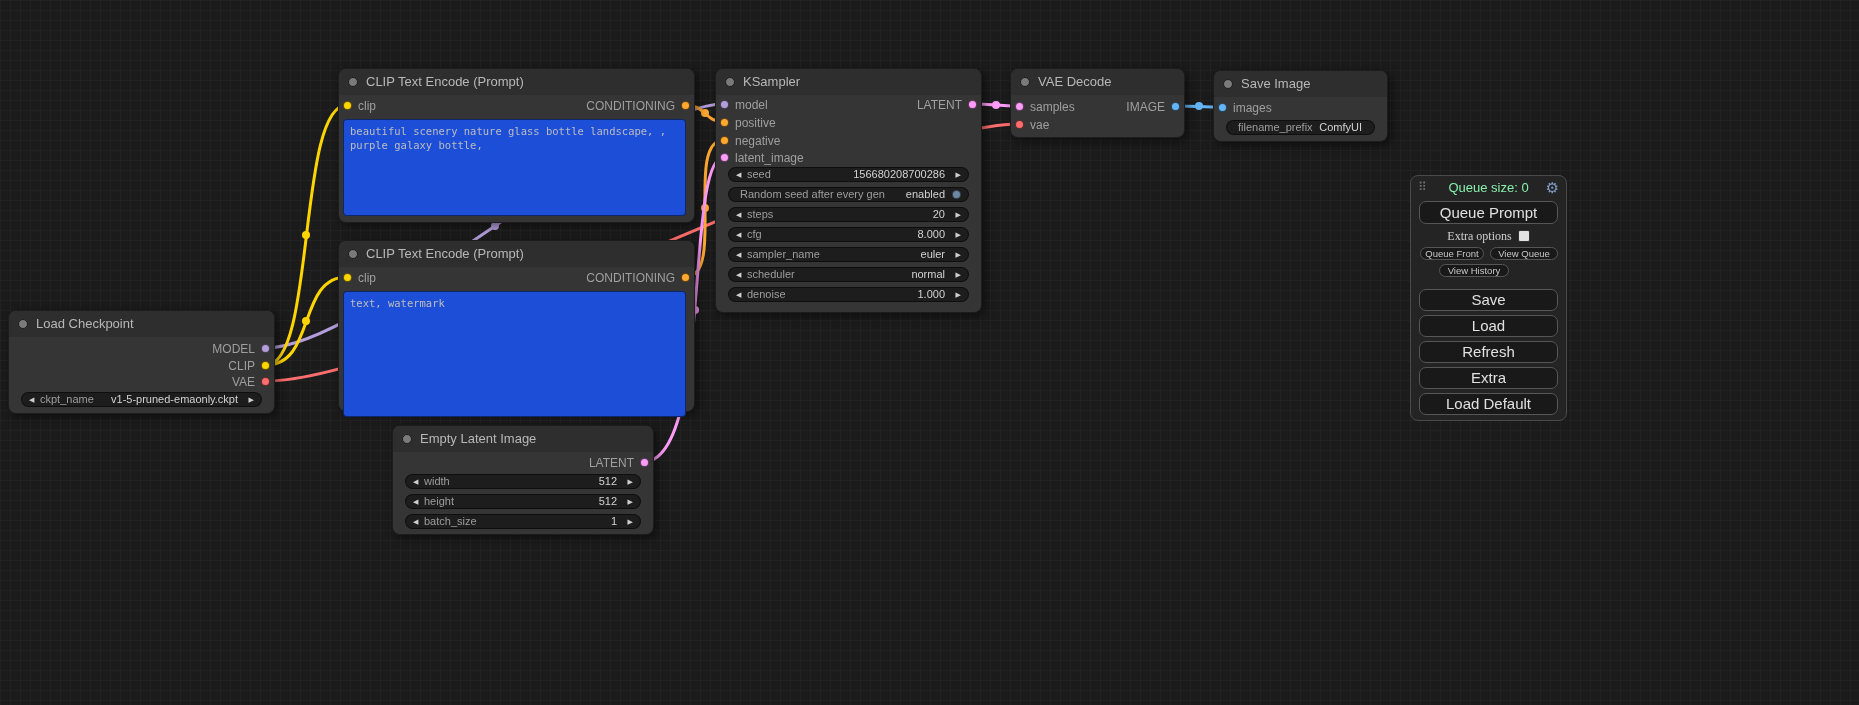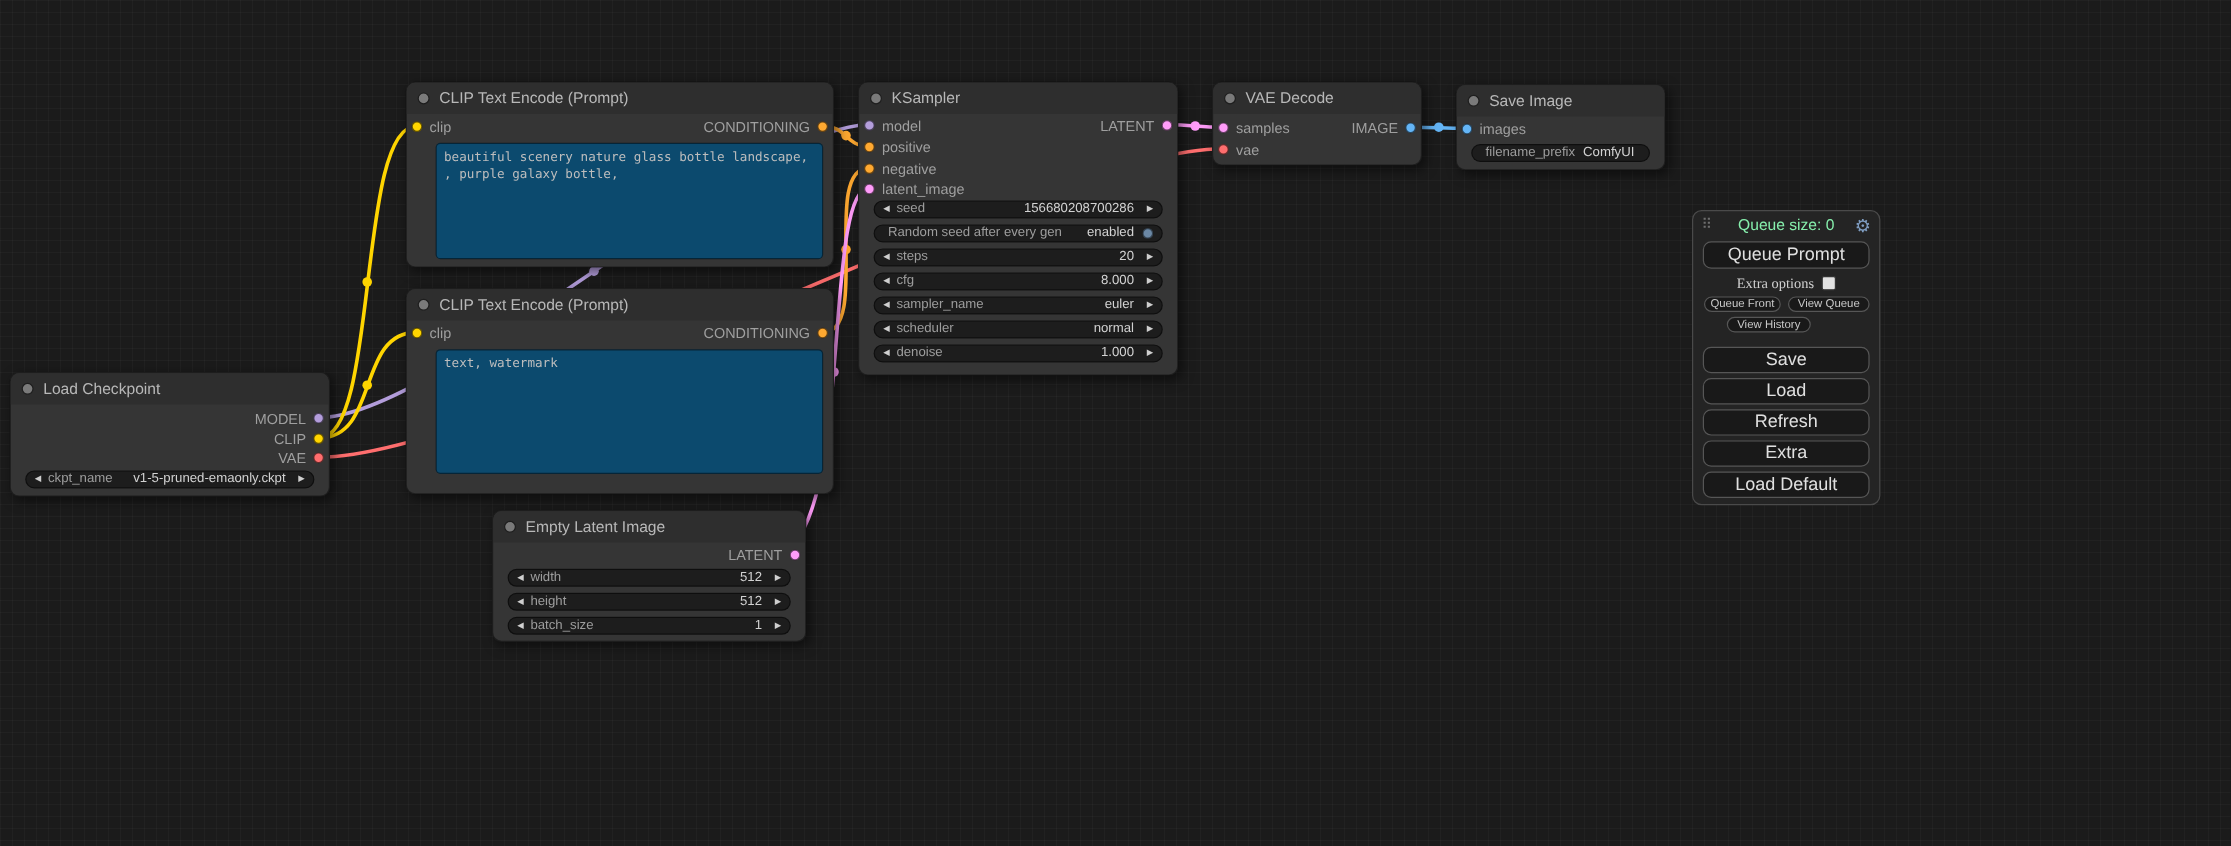--- a/index.html
+++ b/index.html
@@ -46,21 +46,21 @@
     color:#9d9d9d; font-size:11px; line-height:13px;
     display:flex; align-items:center; padding:0 7px; white-space:nowrap; overflow:hidden;
   }
   .warr { font-size:7px; color:#cfcfcf; width:11px; flex:0 0 auto; }
   .warr.r { text-align:right; }
   .wlabel { flex:0 0 auto; }
   .wvalue { flex:1 1 auto; text-align:right; color:#d2d2d2; padding-right:5px; }
   .toggle-dot { flex:0 0 auto; width:9px; height:9px; border-radius:50%; margin-left:2px; border:1px solid rgba(0,0,0,0.5); }
 
   .textarea {
-    position:absolute; left:24px; right:8px; background:#0c4a6e;
+    position:absolute; left:4px; right:8px; background:#1d4ed8;
     border:1px solid rgba(0,0,0,0.5); border-radius:4px;
     font-family:"DejaVu Sans Mono", monospace; font-size:10.5px; line-height:14px;
     color:#bdbdbd; padding:4px 6px; white-space:pre-wrap; overflow:hidden;
   }
 
   
   .qpanel {
     position:absolute; left:1410px; top:175px; width:157px; height:246px; z-index:3;
     background:#242424; border:1px solid #4a4a4a; border-radius:8px; color:#ccc;
   }
@@ -155,24 +155,24 @@
       <span>CLIP Text Encode (Prompt)</span>
     </div>
     <div class="slot in" style="top:30px">
       <span class="dot" style="background: rgb(255, 213, 0);"></span>
       <span>clip</span>
     </div>
     <div class="slot out" style="top:30px">
       <span>CONDITIONING</span>
       <span class="dot" style="background: rgb(255, 169, 49);"></span>
     </div>
-    <div class="textarea" style="top:50px;height:104px">text, watermark</div>
-  </div>
-
-  <div class="node" style="left:410px;top:425px;width:262px;height:110px">
+    <div class="textarea" style="top:50px;height:126px">text, watermark</div>
+  </div>
+
+  <div class="node" style="left:392px;top:425px;width:262px;height:110px">
     <div class="node-title">
       <span class="title-dot"></span>
       <span>Empty Latent Image</span>
     </div>
     <div class="slot out" style="top:30px">
       <span>LATENT</span>
       <span class="dot" style="background: rgb(255, 156, 249);"></span>
     </div>
     <div class="widget" style="top:48px">
       <span class="warr">◀</span>

